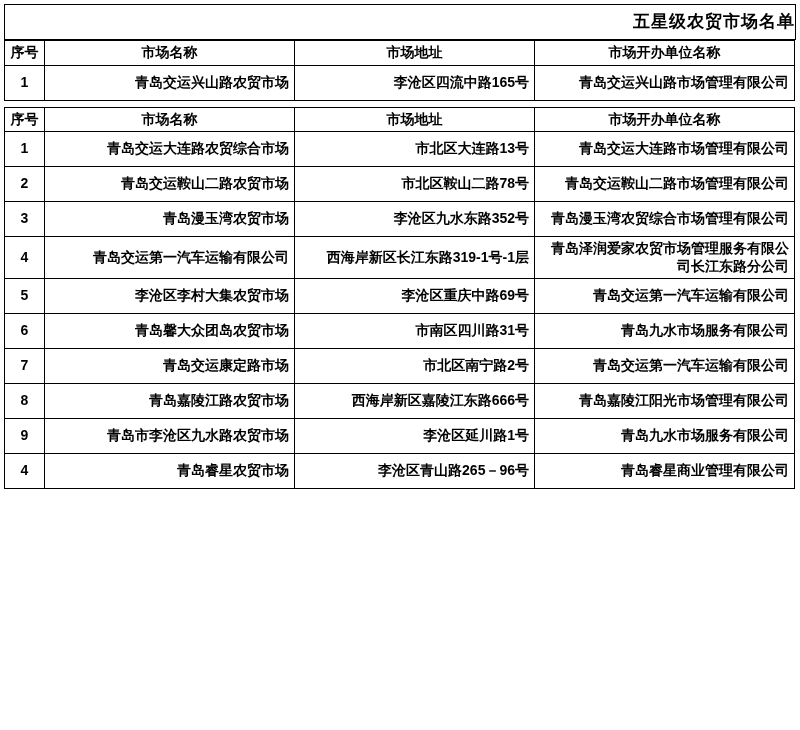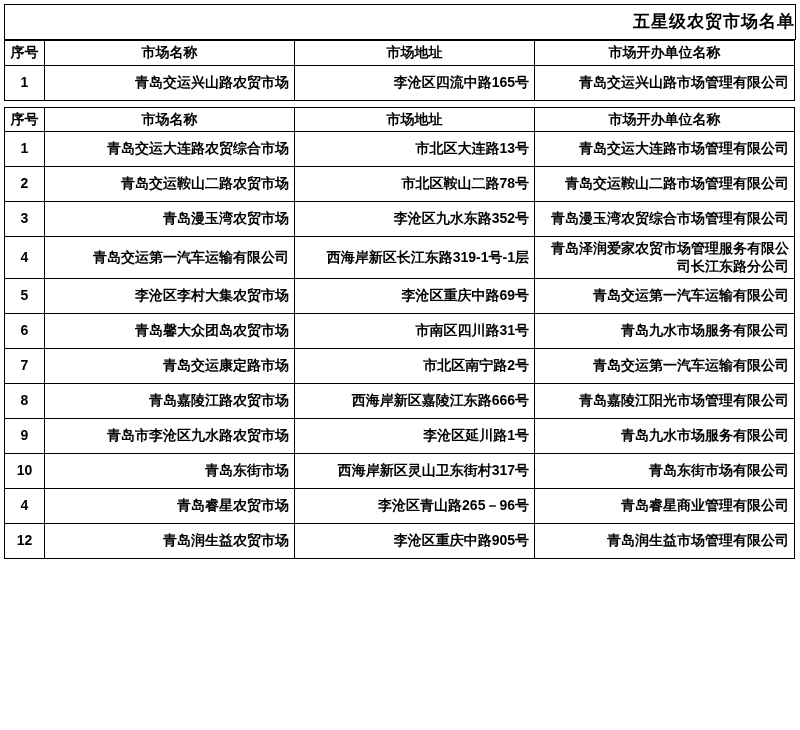--- a/index.html
+++ b/index.html
@@ -172,34 +172,22 @@
           <td>西海岸新区嘉陵江东路666号</td>
           <td>青岛嘉陵江阳光市场管理有限公司</td>
         </tr>
         <tr class="row-tall">
           <td class="cell-no">9</td>
           <td>青岛市李沧区九水路农贸市场</td>
           <td>李沧区延川路1号</td>
           <td>青岛九水市场服务有限公司</td>
         </tr>
         <tr class="row-tall">
-          <td class="cell-no">10</td>
-          <td>青岛东街市场</td>
-          <td>西海岸新区灵山卫东街村317号</td>
-          <td>青岛东街市场有限公司</td>
-        </tr>
-        <tr class="row-tall">
           <td class="cell-no">4</td>
           <td>青岛睿星农贸市场</td>
           <td>李沧区青山路265－96号</td>
           <td>青岛睿星商业管理有限公司</td>
-        </tr>
-        <tr class="row-tall">
-          <td class="cell-no">12</td>
-          <td>青岛润生益农贸市场</td>
-          <td>李沧区重庆中路905号</td>
-          <td>青岛润生益市场管理有限公司</td>
         </tr>
       </tbody>
     </table>
   </div>
 
 </div>
 
 </body></html>

